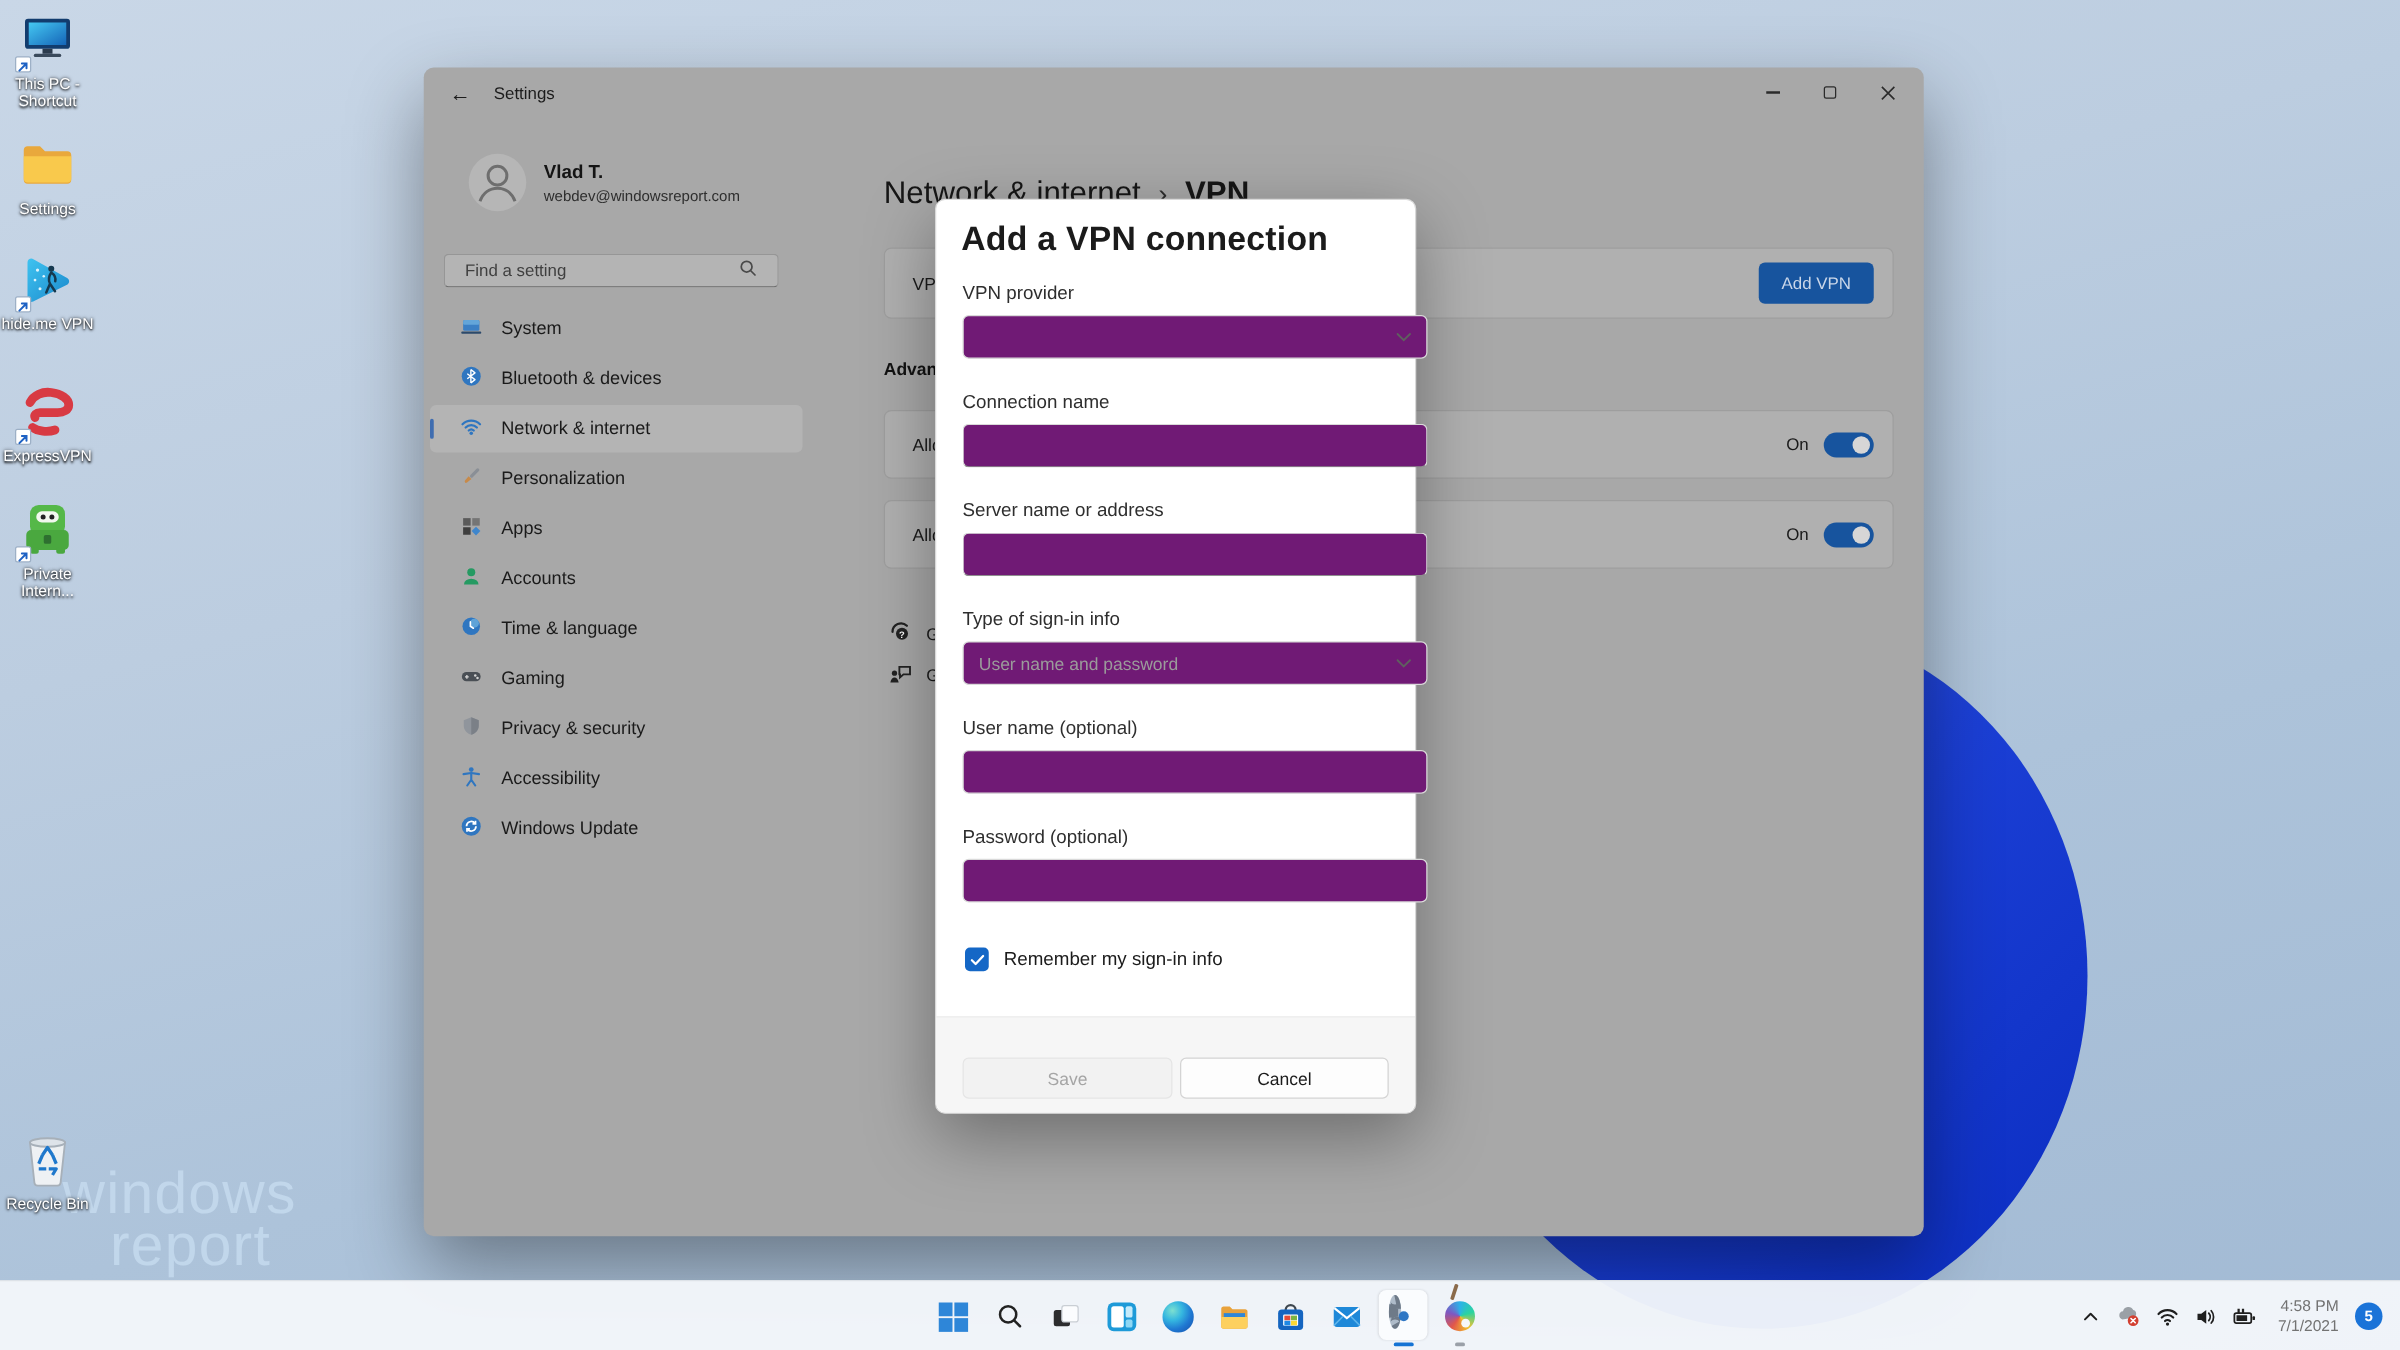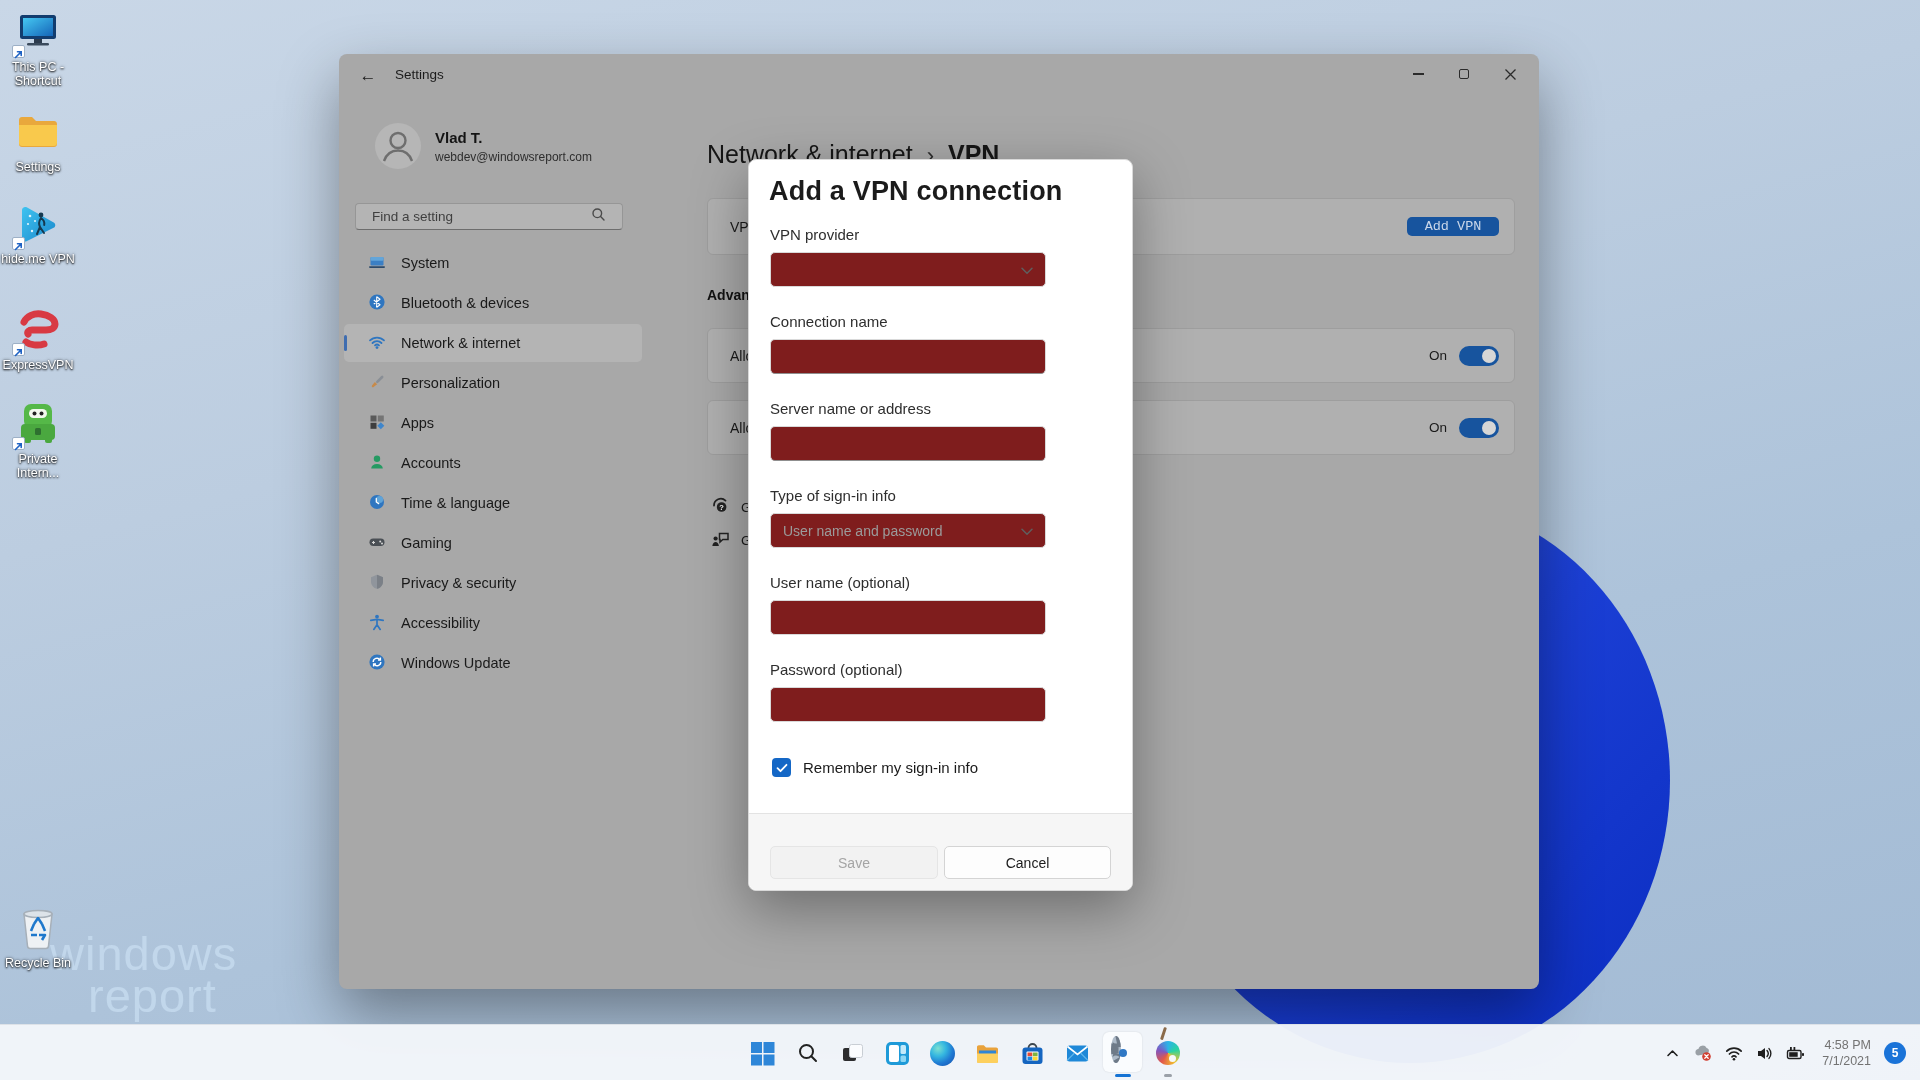--- a/index.html
+++ b/index.html
@@ -66,22 +66,22 @@
   .nav-item svg { flex:0 0 18px; }
 
   
   .crumb { position:absolute; left:368px; top:86px; font-size:25px; color:#161616; }
   .crumb .sep { margin:0 14px; font-size:22px; color:#2c2c2c; }
   .crumb .cur { font-weight:bold; }
   .card { position:absolute; left:368px; background:#b0b0b0; border:1px solid #9e9e9e;
     border-radius:6px; width:808px; display:flex; align-items:center; }
   .vpn-card { top:144px; height:57px; padding:0 15px 0 22px; }
   .vpn-card .c-label { font-size:14px; flex:1; }
-  .addvpn { width:92px; height:19px; background:#17549e; color:#c9d6e9; border:none;
-    border-radius:5px; font-size:13.5px; font-family:Liberation Mono, monospace; }
+  .addvpn { width:92px; height:33px; background:#17549e; color:#c9d6e9; border:none;
+    border-radius:5px; font-size:13.5px; font-family:Liberation Sans, sans-serif; }
   .adv-head { position:absolute; left:368px; top:233px; font-size:14px; font-weight:bold; color:#121212; }
   .trow1 { top:274px; height:55px; padding:0 15px 0 22px; }
   .trow2 { top:346px; height:55px; padding:0 15px 0 22px; }
   .trow-label { font-size:14px; flex:1; }
   .on-txt { font-size:13.5px; margin-right:12px; }
   .toggle { position:relative; width:40px; height:20px; background:#17549e;
     border-radius:10px; }
   .toggle i { position:absolute; right:3px; top:3px; width:14px; height:14px;
     background:#d6d6d6; border-radius:50%; }
   .hlink { position:absolute; left:371px; display:flex; align-items:center; gap:10px;
@@ -89,21 +89,21 @@
   .hl1 { top:441px; } .hl2 { top:474px; }
 
   
   .dialog { position:absolute; left:748px; top:159px; width:385px; height:732px; z-index:4;
     background:#fff; border-radius:8px; border:1px solid #d9d9d9;
     box-shadow:0 18px 55px rgba(0,0,0,.35); color:#1b1b1b; }
   .dlg-title { position:absolute; left:20px; top:16px; font-size:27px; font-weight:600;
     letter-spacing:.2px; }
   .flabel { position:absolute; left:21px; font-size:15px; color:#2e2e2e; }
   .fl0{top:66px}.fl1{top:153px}.fl2{top:240px}.fl3{top:327px}.fl4{top:414px}.fl5{top:501px}
-  .fctl { position:absolute; left:21px; width:276px; height:35px; background:#7f1d1d;
+  .fctl { position:absolute; left:21px; width:372px; height:35px; background:#701a75;
     border:1px solid #d9d9d9; border-radius:5px; }
   .fc0{top:92px}.fc1{top:179px}.fc2{top:266px}.fc3{top:353px}.fc4{top:440px}.fc5{top:527px}
   .fctl.underline { border-bottom:1.5px solid #8f8f8f; }
   .fctl input { width:100%; height:100%; border:none; outline:none; background:transparent;
     padding:0 10px; font-size:14px; font-family:inherit; color:#1b1b1b; }
   .combo { display:flex; align-items:center; padding:0 12px; }
   .combo .val { flex:1; font-size:14px; }
   .combo .val.muted { color:#9b9b9b; }
   .chk-row { position:absolute; left:23px; top:598px; display:flex; align-items:center; gap:12px; }
   .chkbox { width:19px; height:19px; background:#1467c6; border-radius:4px;

